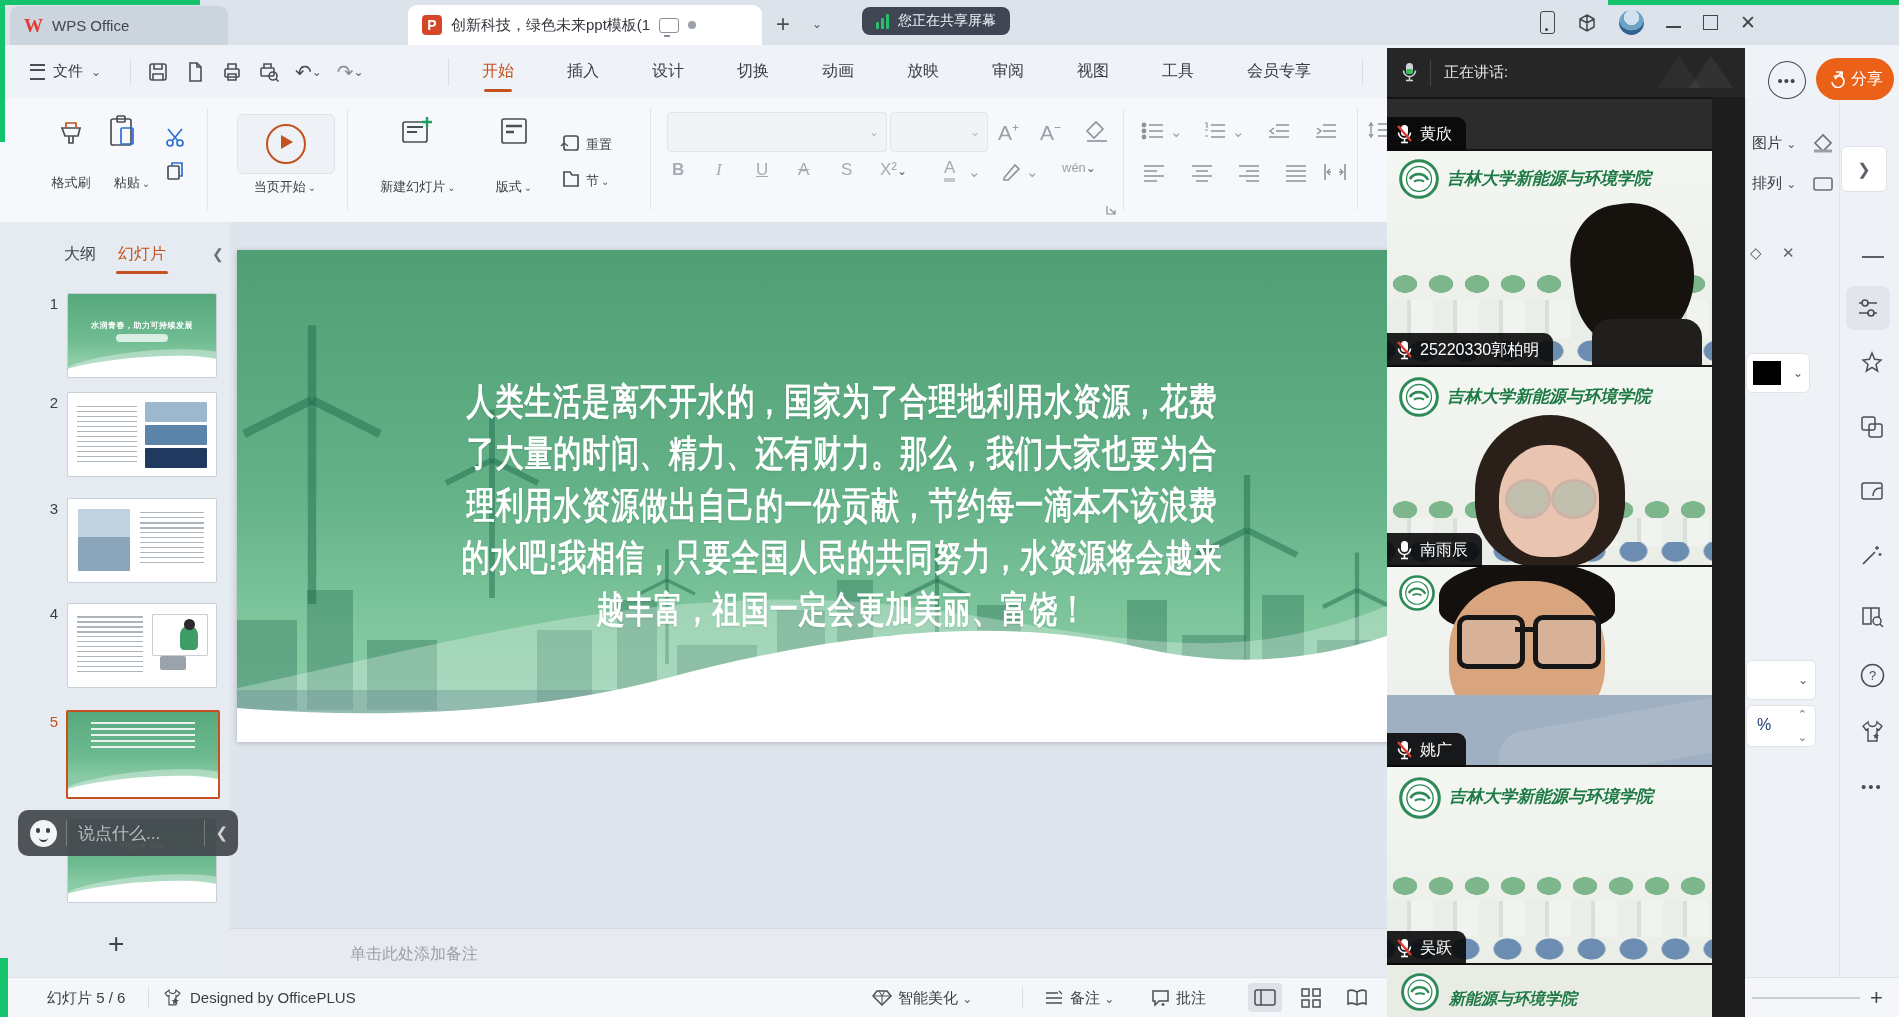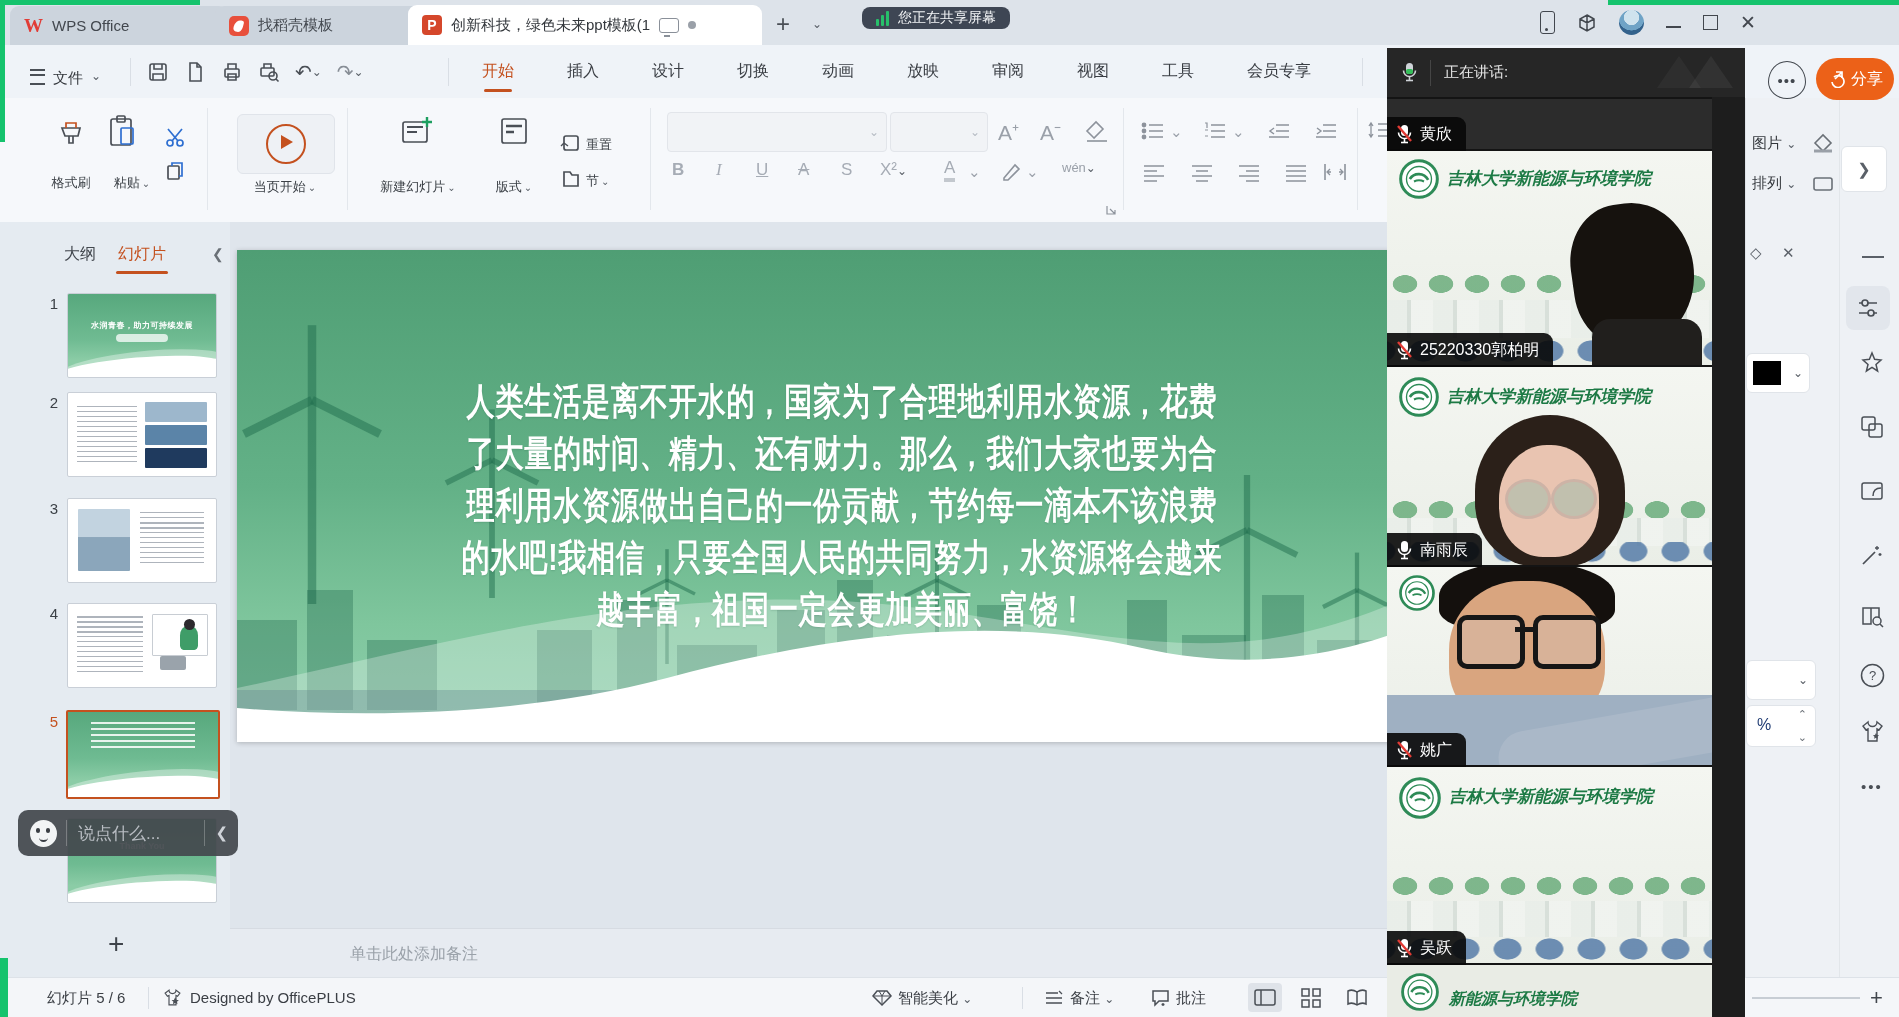--- a/index.html
+++ b/index.html
@@ -14,35 +14,35 @@
   .wtab.act{background:#ffffff;color:#33373c;}
   .wlogo{font-weight:bold;color:#e13c36;font-size:19px;font-family:"Liberation Serif",serif;}
   .leaficon{width:20px;height:20px;border-radius:5px;background:#e8503c;position:relative;}
   .leaficon:after{content:"";position:absolute;left:5px;top:4px;width:9px;height:12px;background:#fff;border-radius:80% 20% 60% 40%;transform:rotate(14deg);}
   .picon{width:20px;height:20px;border-radius:4px;background:#d5472b;color:#fff;font-weight:bold;font-size:14px;display:flex;align-items:center;justify-content:center;}
   .tmon{width:18px;height:13px;border:1.6px solid #8a9099;border-radius:3px;position:relative;}
   .tmon:after{content:"";position:absolute;left:4px;bottom:-5px;width:6px;height:2px;background:#8a9099;}
   .tdot{width:8px;height:8px;border-radius:50%;background:#9aa0a8;}
   .plus{font-size:24px;color:#4a4f56;line-height:1;}
   .carr{font-size:12px;color:#5a6068;}
-  .sharepill{left:862px;top:7px;height:22px;padding:0 14px;background:#3e4654;border-radius:8px;display:flex;align-items:center;gap:9px;color:#f2f4f6;font-size:14px;z-index:5;}
+  .sharepill{left:862px;top:7px;height:28px;padding:0 14px;background:#3e4654;border-radius:8px;display:flex;align-items:center;gap:9px;color:#f2f4f6;font-size:14px;z-index:5;}
   .bars{display:flex;align-items:flex-end;gap:2px;height:16px;}
   .bars i{display:block;width:3px;background:#27c06a;border-radius:1px;}
   .winctl{top:10px;display:flex;align-items:center;gap:22px;left:1540px;}
   .phoneic{width:13px;height:21px;border:1.7px solid #42474e;border-radius:3px;position:relative;}
   .phoneic:after{content:"";position:absolute;left:4px;bottom:2px;width:3px;height:3px;background:#42474e;border-radius:50%;}
   .cubeic{width:20px;height:20px;}
   .avatar{width:25px;height:25px;border-radius:50%;background:radial-gradient(circle at 50% 30%,#cfe3ee 0 35%,#6fa3c6 36% 60%,#33628c 61%);}
   .mindash{width:15px;height:2px;background:#42474e;margin-top:8px;}
   .restic{width:13px;height:13px;border:1.7px solid #42474e;position:relative;background:#dde3ea;}
   .restic:before{content:"";position:absolute;left:3px;top:-6px;width:13px;height:13px;border:1.7px solid #42474e;z-index:-1;}
   .closex{font-size:19px;color:#42474e;}
   
   .menurow{left:0;top:45px;width:1899px;height:53px;background:#eff3f8;}
-  .fileblk{left:30px;top:45px;height:53px;display:flex;align-items:flex-start;gap:8px;font-size:15px;color:#33373c;margin-top:24px;}
+  .fileblk{left:30px;top:45px;height:53px;display:flex;align-items:center;gap:8px;font-size:15px;color:#33373c;}
   .hamb{width:15px;height:12px;border-top:2px solid #4a4f56;border-bottom:2px solid #4a4f56;position:relative;}
   .hamb:after{content:"";position:absolute;left:0;top:3px;width:100%;height:2px;background:#4a4f56;}
   .vdiv{width:1px;background:#d9dee5;}
   .qat{left:147px;top:45px;height:53px;display:flex;align-items:center;gap:15px;}
   svg.qi{stroke:#4a4f56;fill:none;stroke-width:1.6;}
   .undo{font-size:20px;color:#4a4f56;line-height:1;}
   .menutabs{left:482px;top:45px;height:53px;display:flex;align-items:center;gap:53px;font-size:16px;color:#3a3e44;}
   .mtab{position:relative;white-space:nowrap;}
   .mtab.active{color:#c4511f;}
   .mtab.active:after{content:"";position:absolute;left:2px;right:2px;bottom:-10px;height:3px;background:#c4511f;border-radius:2px;}
@@ -147,24 +147,20 @@
           <path d="M6.5 12c2.5-4 8.5-4 11 .5" stroke="#2e8b57" stroke-width="1.6" fill="none"></path>
           <path d="M9 13.5c2-1 4-1 6 0" stroke="#2e8b57" stroke-width="1.2" fill="none"></path>
         </g>
     </defs>
   </svg>
 
   <div class="abs topbar"></div>
   <div class="abs wtab inact" style="left:10px;width:190px;">
     <span class="wlogo">W</span>
     <span>WPS Office</span>
-  </div>
-  <div class="abs wtab inact" style="left:215px;width:180px;">
-    <span class="leaficon"></span>
-    <span>找稻壳模板</span>
   </div>
   <div class="abs wtab act" style="left:408px;top:5px;height:40px;width:326px;">
     <span class="picon">P</span>
     <span style="max-width:228px;overflow:hidden;white-space:nowrap;">创新科技，绿色未来ppt模板(1</span>
     <span class="tmon"></span>
     <span class="tdot"></span>
   </div>
   <div class="abs plus" style="left:776px;top:12px;">+</div>
   <div class="abs carr" style="left:812px;top:17px;">⌄</div>
   <div class="abs sharepill">

